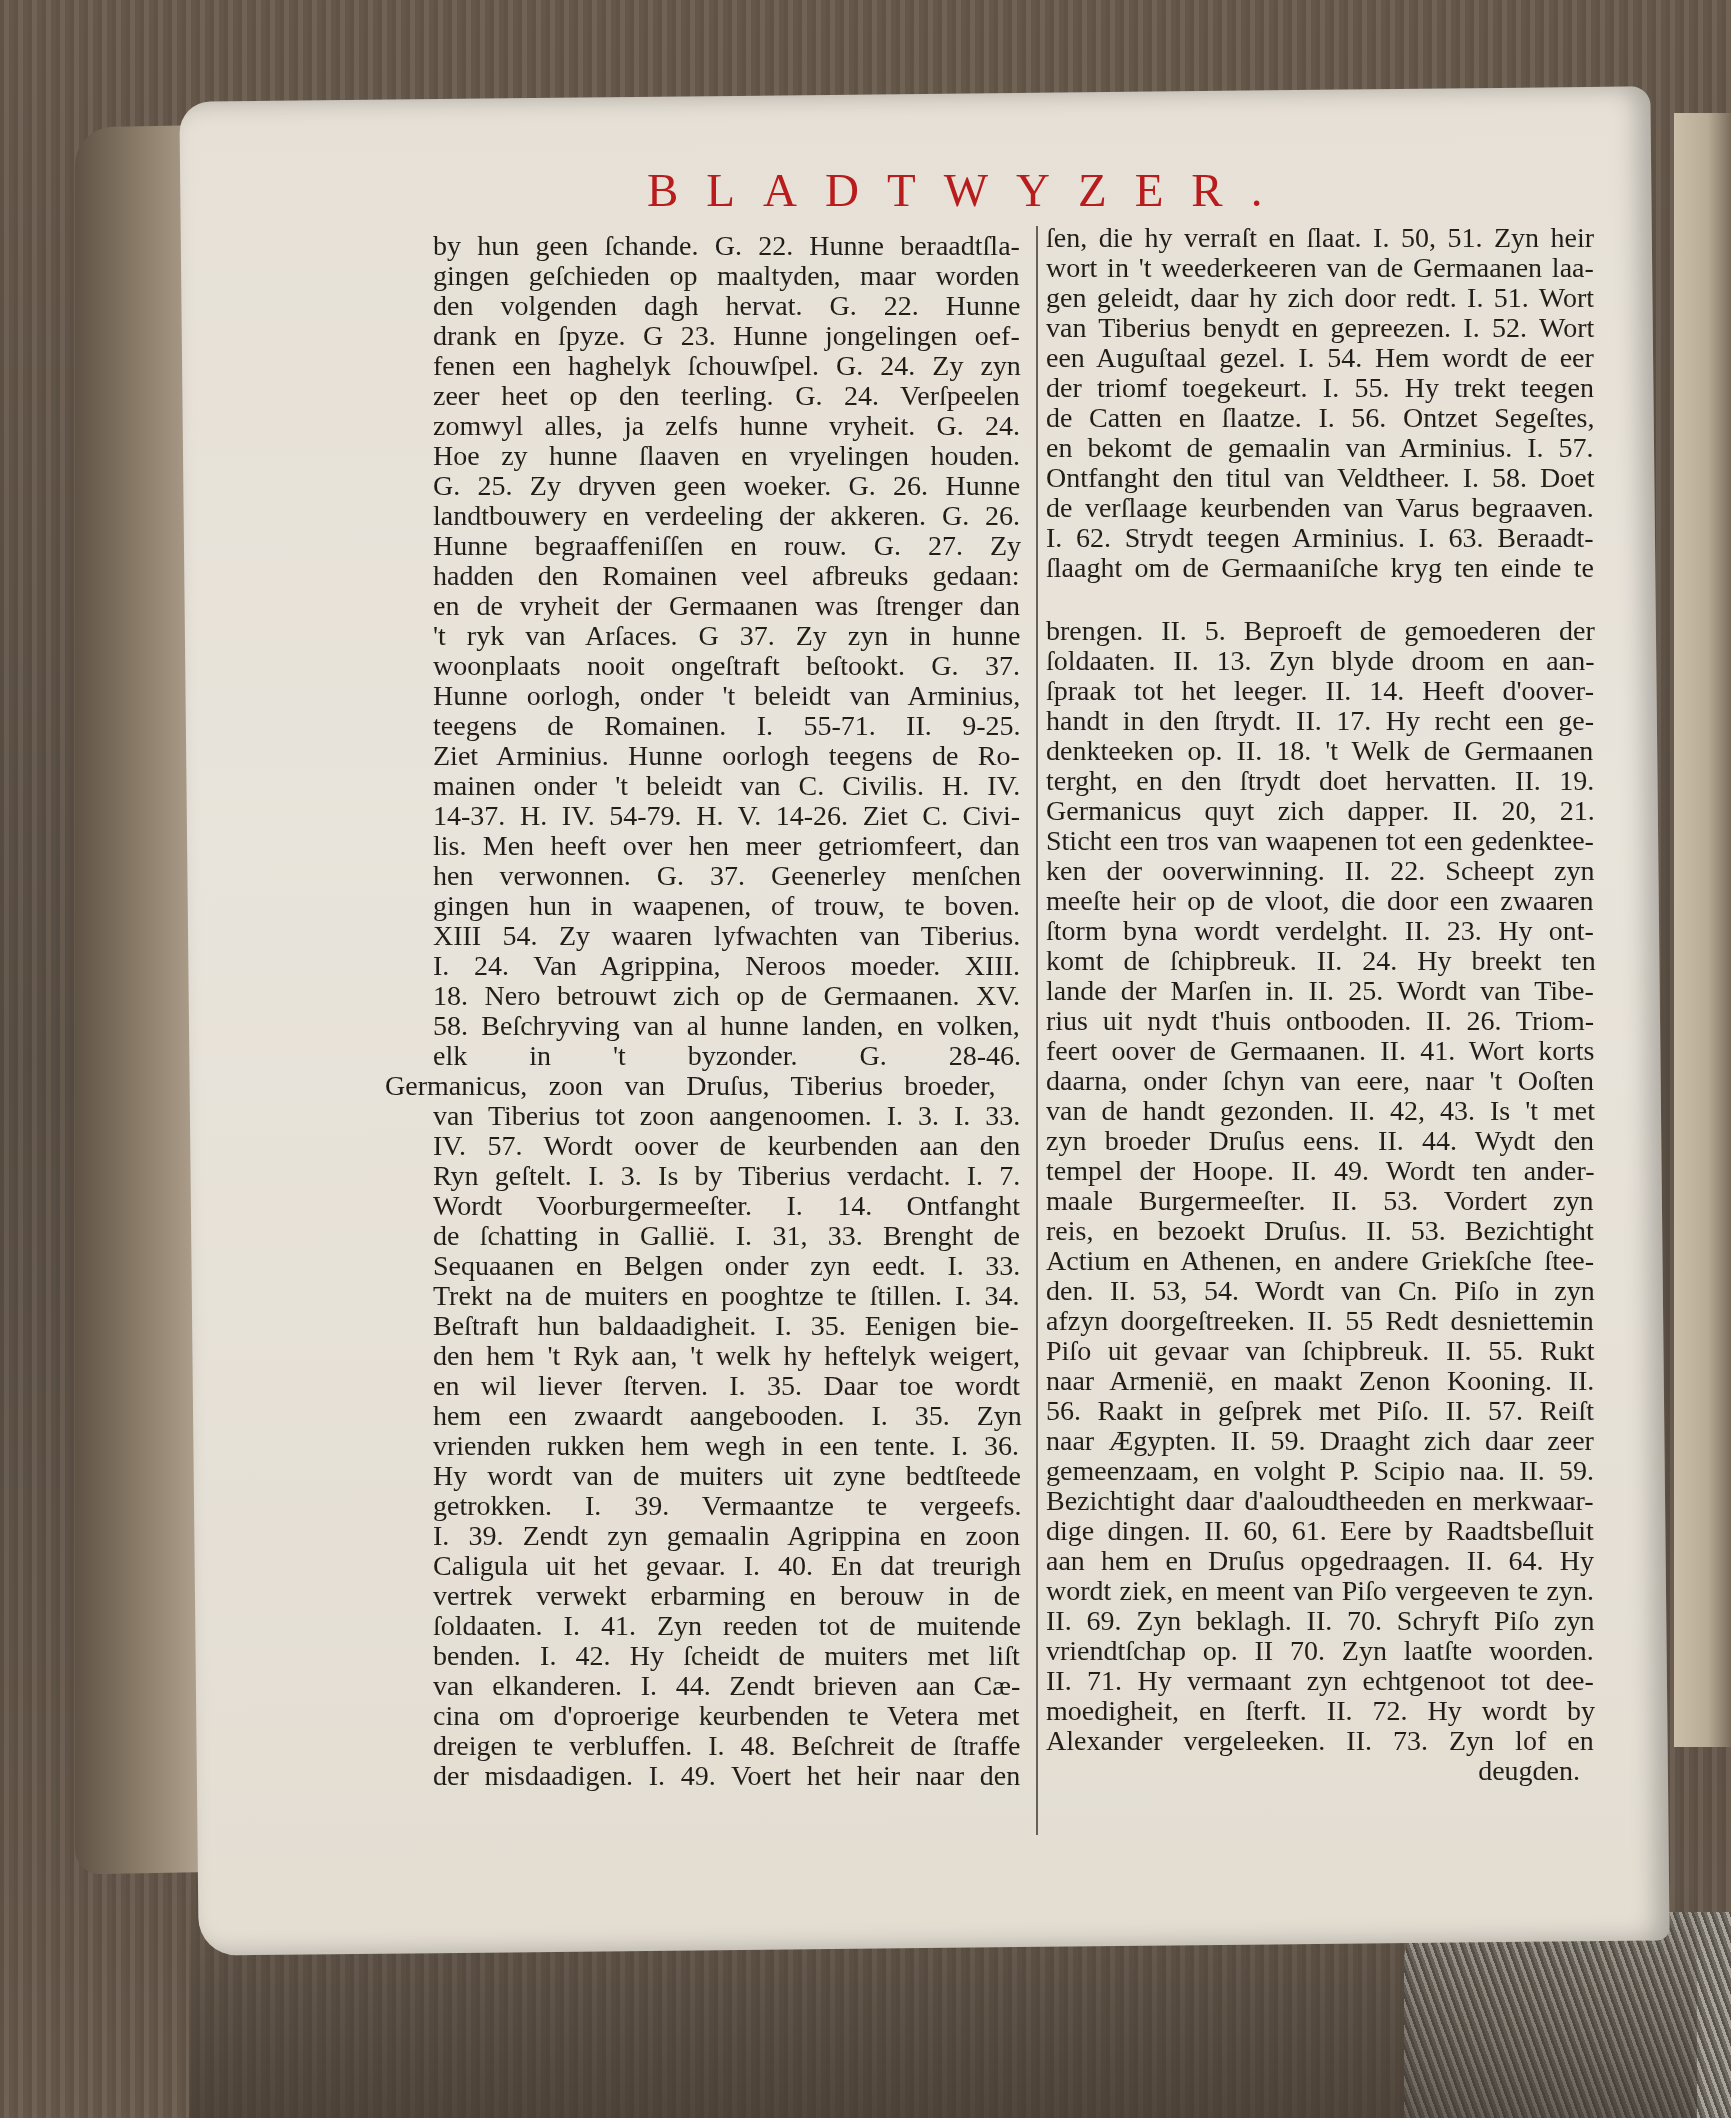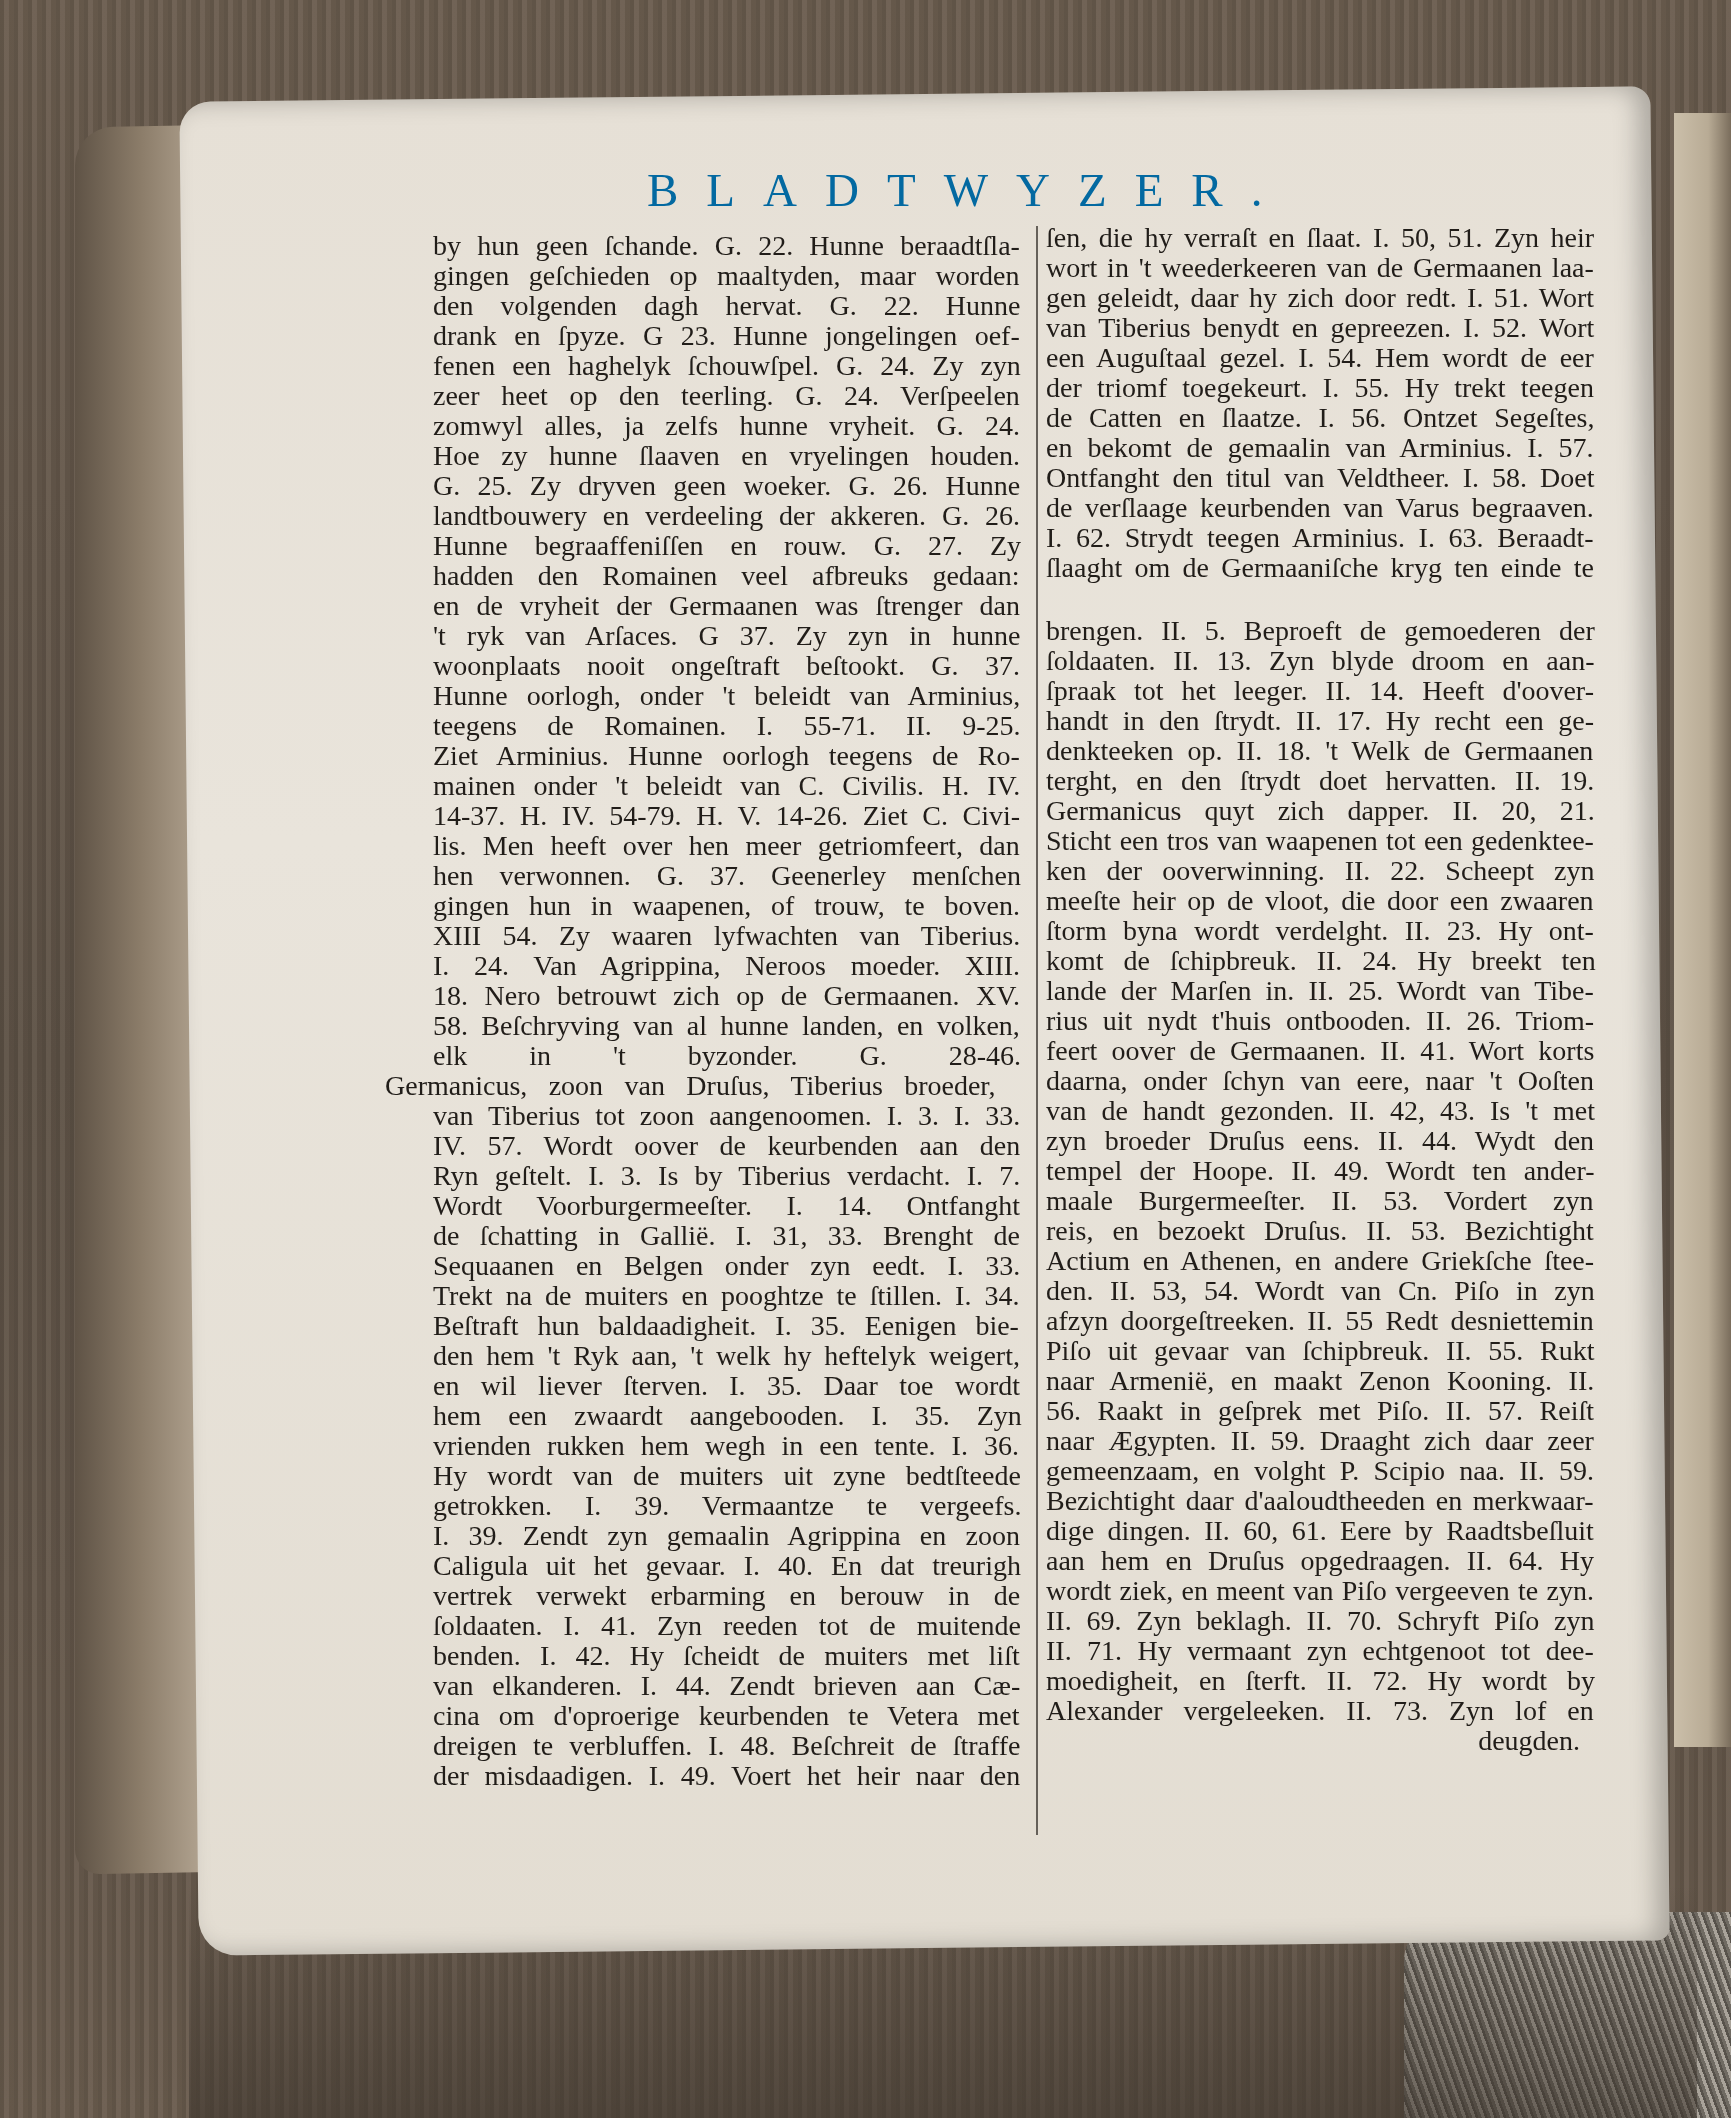--- a/index.html
+++ b/index.html
@@ -22,21 +22,21 @@
     border-radius: 31px 19px 12.6px 38px;
     box-shadow: -12.6px 0 25px rgba(0,0,0,0.25) inset;
     transform: rotate(-0.6deg);
   }
   .right-spine {
     position: absolute; right: 0; top: 113px; width: 57px; height: 1634px;
     background: linear-gradient(90deg, #cbbfaa 0%, #b8ab95 60%, #7a6d5c 100%);
   }
   .running-head {
     position: absolute; left: 647px; top: 163px; width: 754px;
-    font-size: 47px; letter-spacing: 28px; color: #0369a1;
+    font-size: 47px; letter-spacing: 28px; color: #b91c1c;
     font-family: "Liberation Serif", serif;
   }
   .column {
     position: absolute; top: 223px;
     font-size: 28px; line-height: 30px; color: #211d19;
     text-align: justify;
   }
   .col-left { left: 409px; width: 616px; margin-top: 8px; }
   .col-right { left: 1046px; width: 553px; }
   .column-rule {
@@ -166,18 +166,19 @@
     <span class="line" style="word-spacing: 9.7px;">Piſo uit gevaar van ſchipbreuk. II. 55. Rukt</span>
     <span class="line" style="word-spacing: 9.6px;">naar Armenië, en maakt Zenon Kooning. II.</span>
     <span class="line" style="word-spacing: 9.6px;">56. Raakt in geſprek met Piſo. II. 57. Reiſt</span>
     <span class="line" style="word-spacing: 7.2px;">naar Ægypten. II. 59. Draaght zich daar zeer</span>
     <span class="line" style="word-spacing: 7.2px;">gemeenzaam, en volght P. Scipio naa. II. 59.</span>
     <span class="line" style="word-spacing: 3.6px;">Bezichtight daar d'aaloudtheeden en merkwaar-</span>
     <span class="line" style="word-spacing: 6.4px;">dige dingen. II. 60, 61. Eere by Raadtsbeſluit</span>
     <span class="line" style="word-spacing: 9.2px;">aan hem en Druſus opgedraagen. II. 64. Hy</span>
     <span class="line" style="word-spacing: 1.3px;">wordt ziek, en meent van Piſo vergeeven te zyn.</span>
     <span class="line" style="word-spacing: 7.8px;">II. 69. Zyn beklagh. II. 70. Schryft Piſo zyn</span>
+    <span class="line" style="word-spacing: 9.8px;">vriendtſchap op. II 70. Zyn laatſte woorden.</span>
     <span class="line" style="word-spacing: 8.4px;">II. 71. Hy vermaant zyn echtgenoot tot dee-</span>
     <span class="line" style="word-spacing: 13px;">moedigheit, en ſterft. II. 72. Hy wordt by</span>
     <span class="line" style="word-spacing: 14px;">Alexander vergeleeken. II. 73. Zyn lof en</span>
     <span class="line right-align">deugden.</span>
   </div>
 
 
 </body></html>

